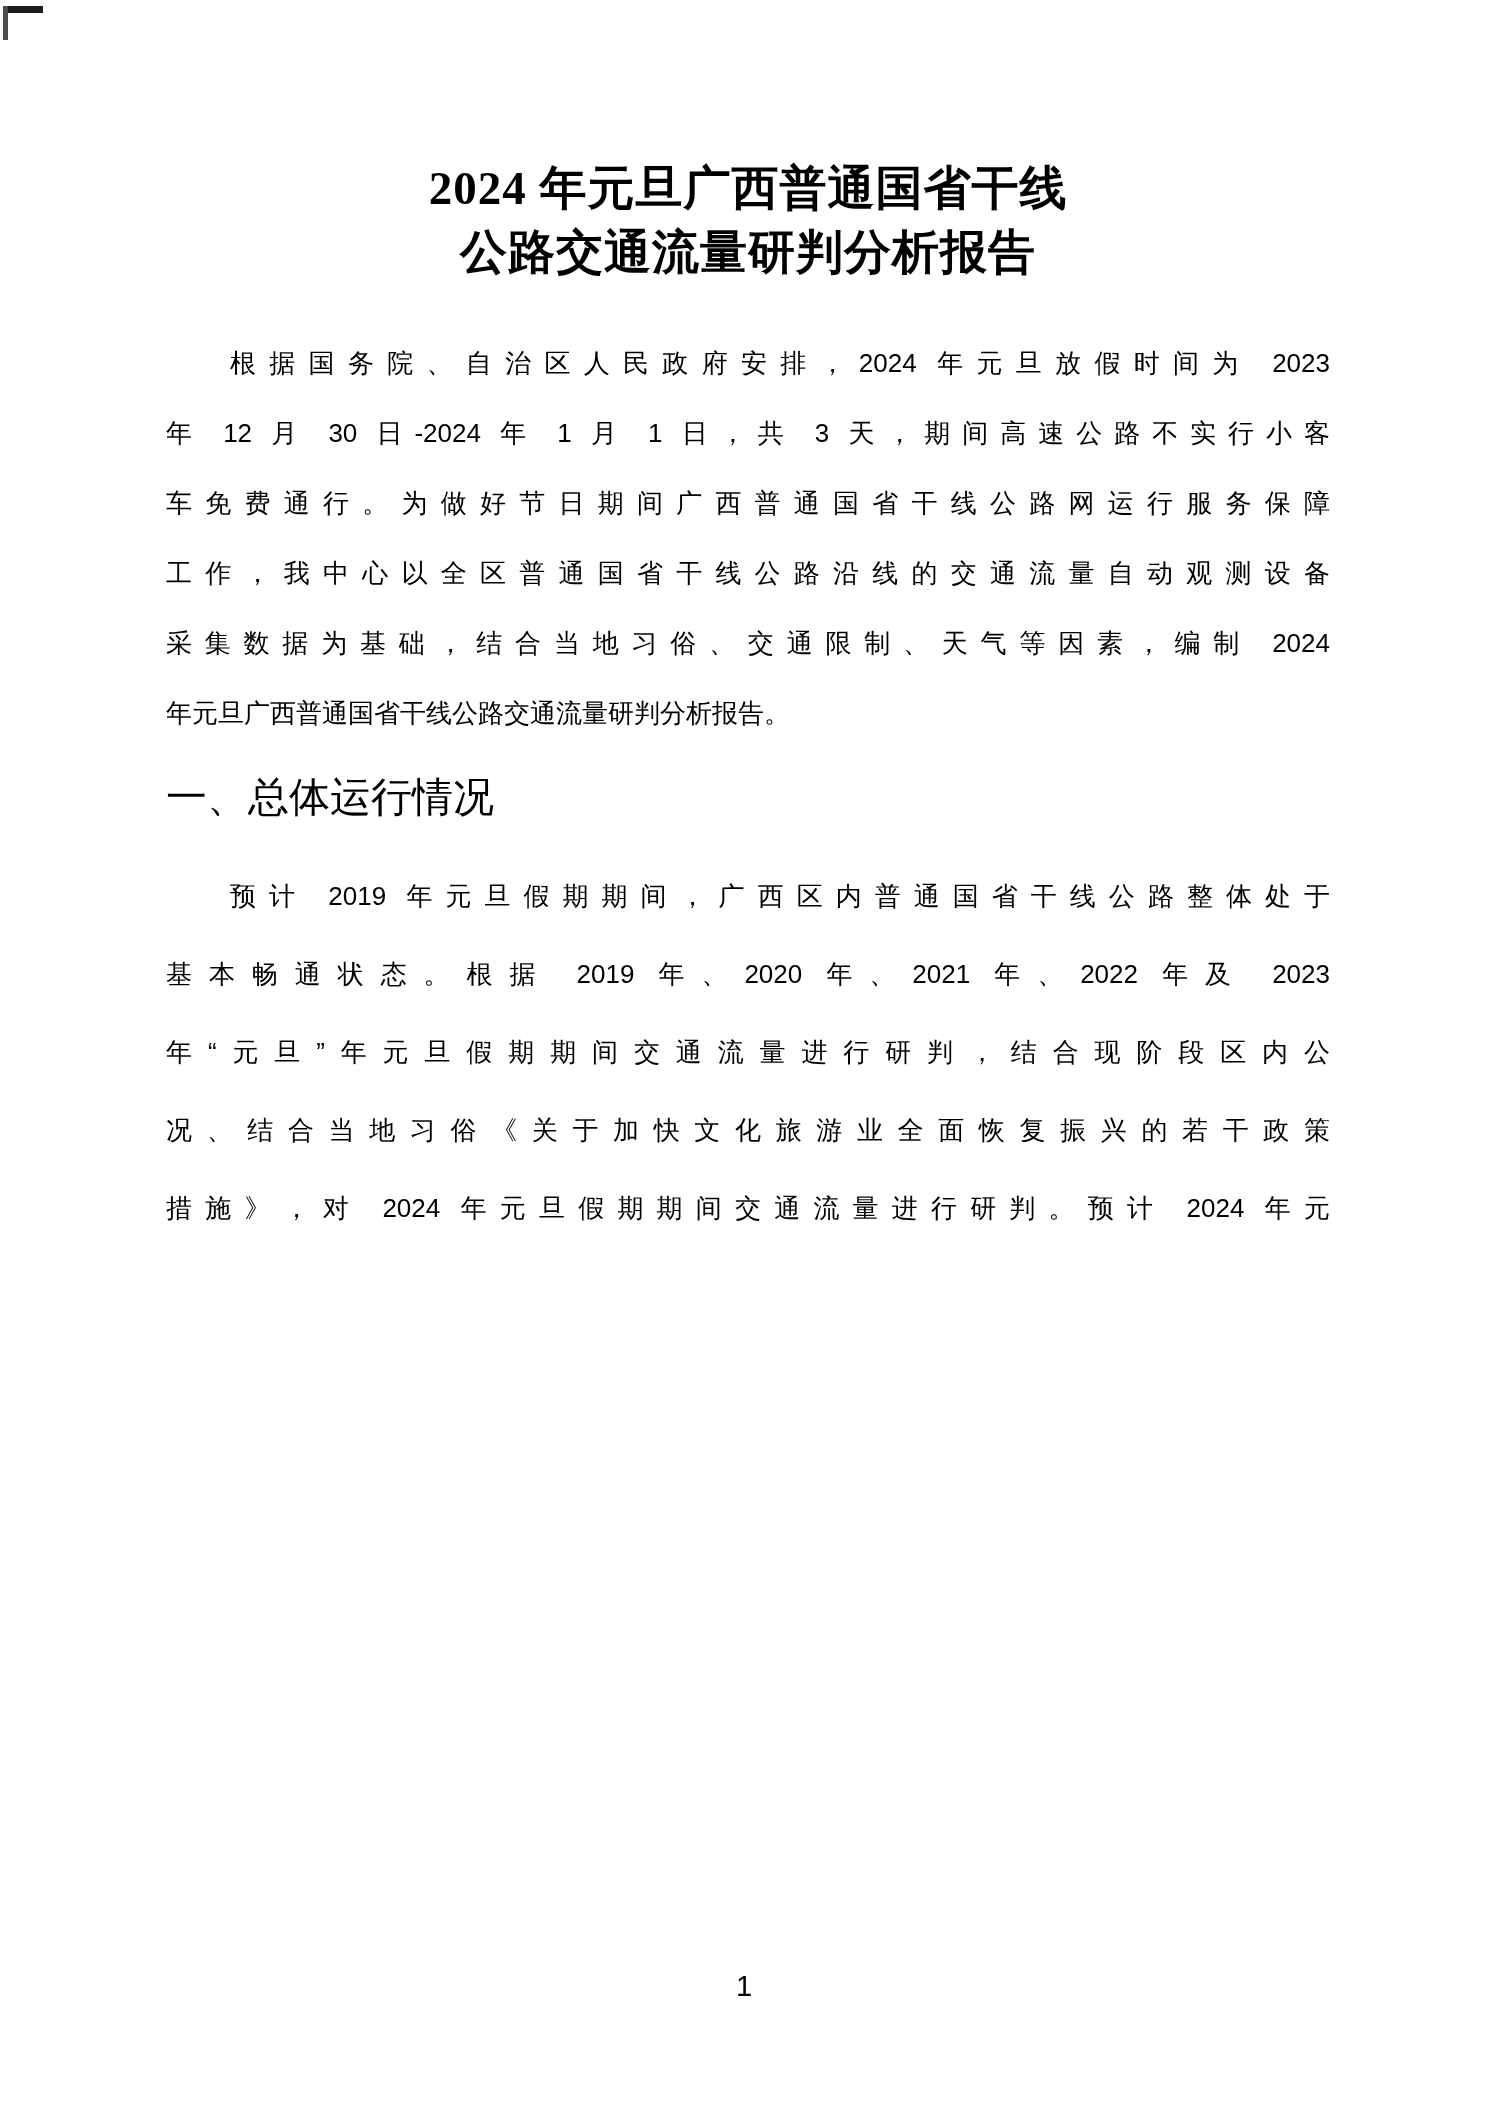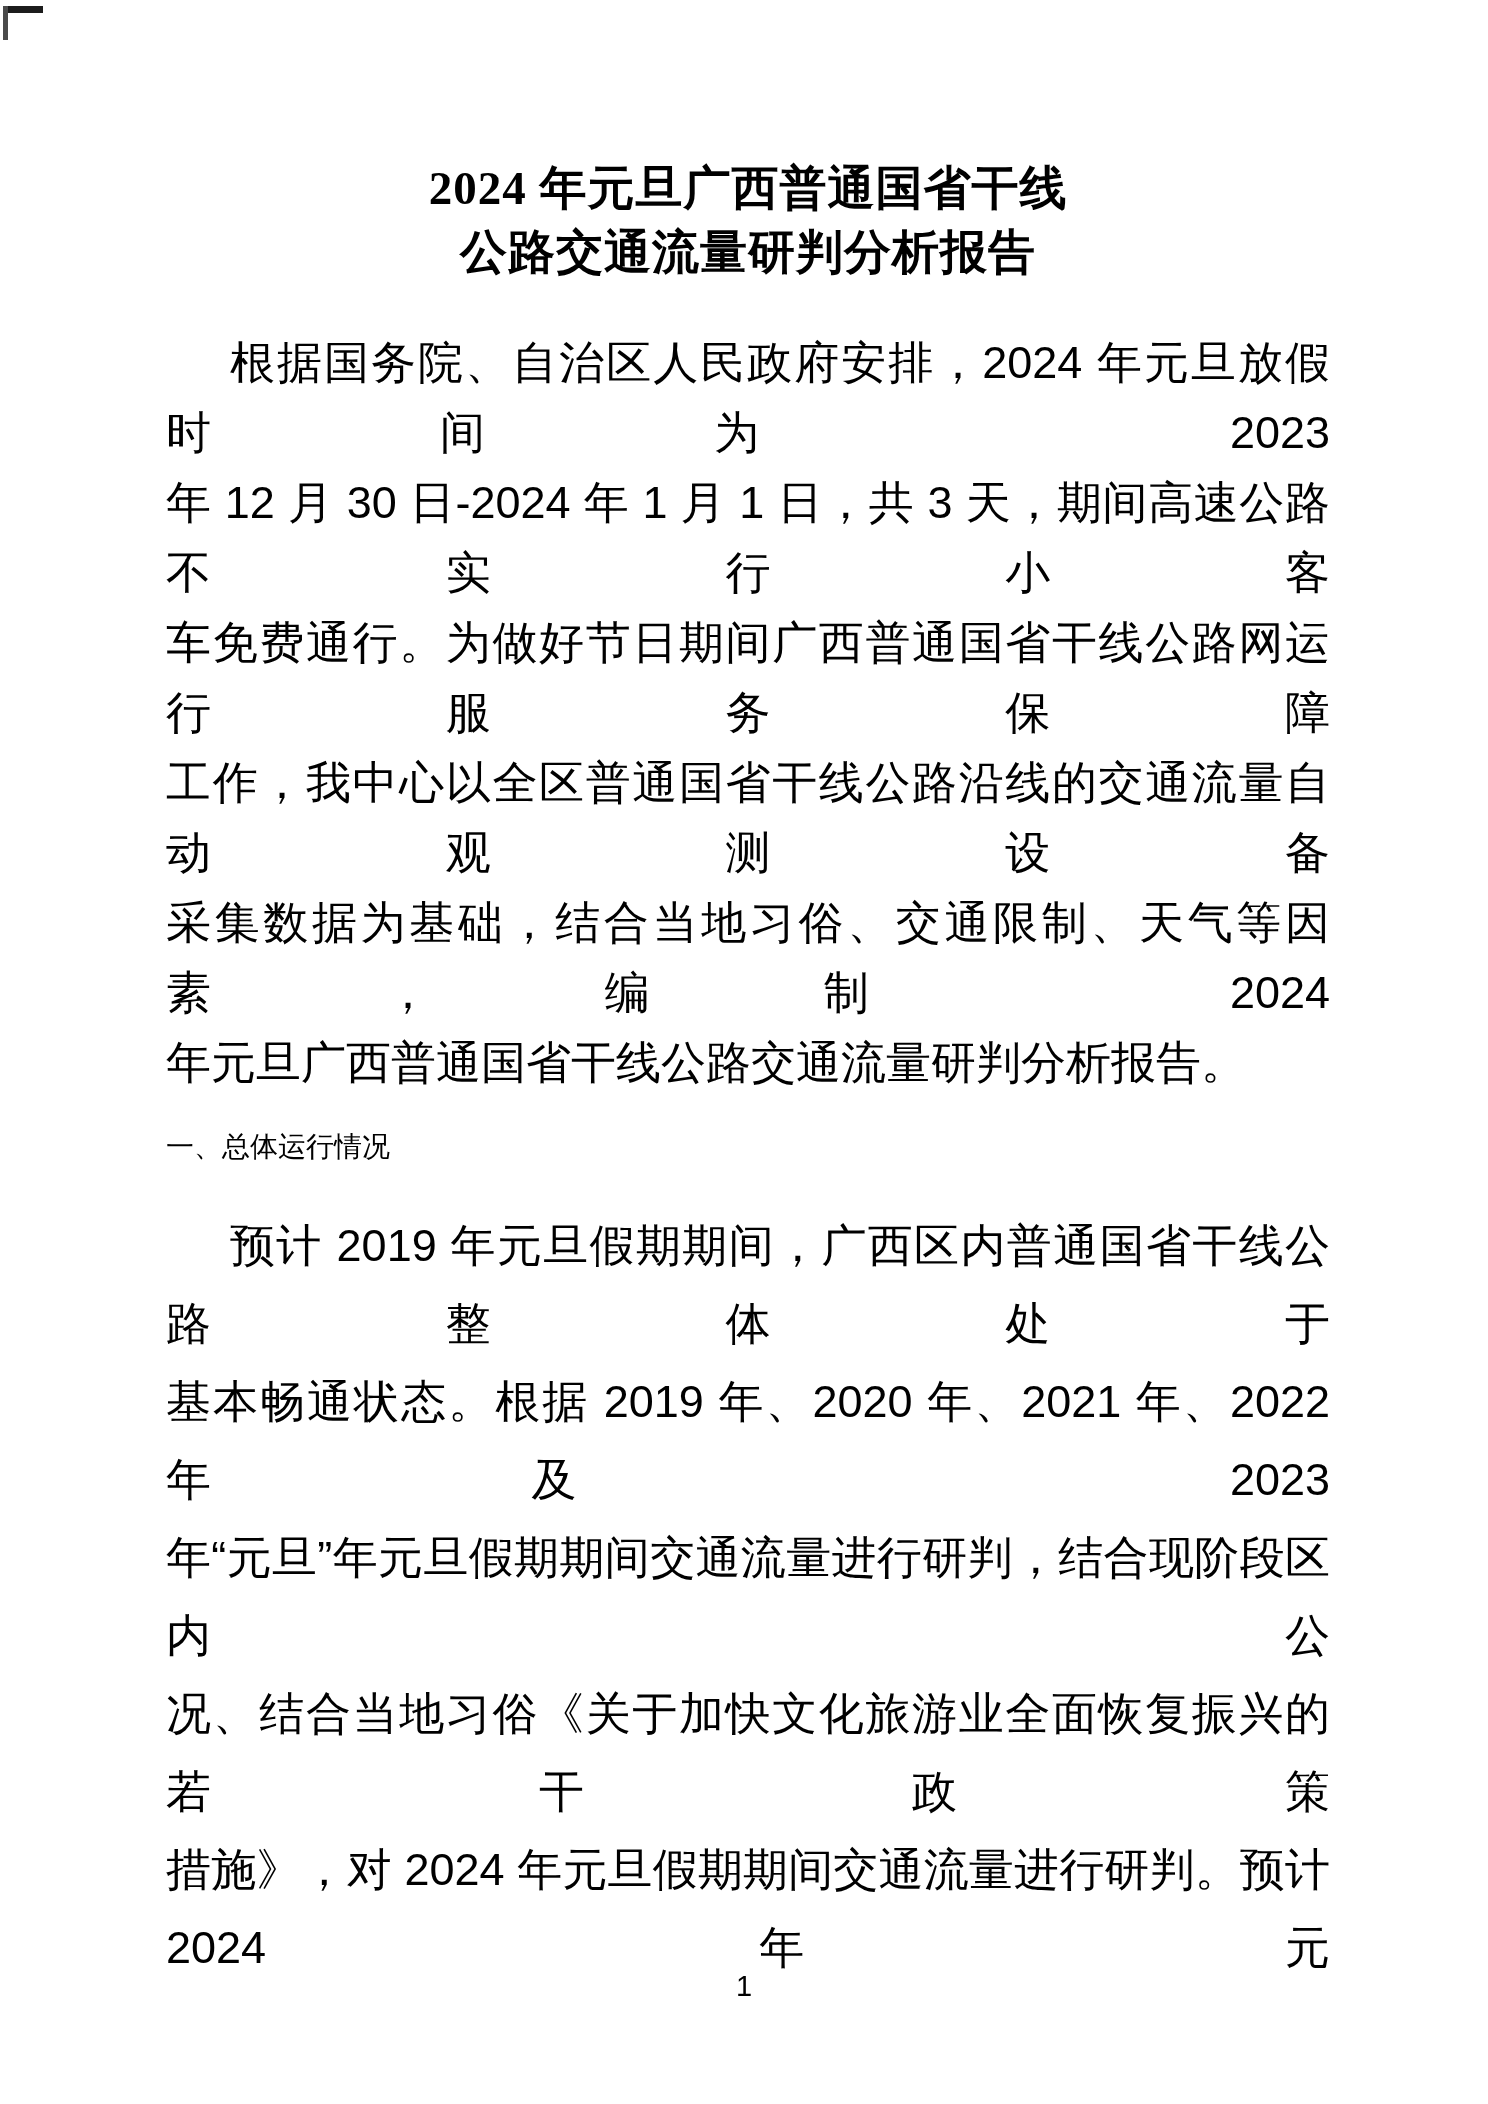--- a/index.html
+++ b/index.html
@@ -42,35 +42,35 @@
   .doc-title {
     padding-top: 156px;
     text-align: center;
     font-family: "Liberation Serif", "DejaVu Serif", serif;
     font-weight: 700;
     font-size: 47px;
     line-height: 64px;
     letter-spacing: 1px;
   }
   .para .line {
-    font-size: 45px;
+    font-size: 26px;
     text-align: justify;
     text-align-last: justify;
     text-justify: inter-character;
   }
   .para-intro { margin-top: 44px; }
   .para-intro .line { line-height: 70px; }
   .para-s1 { margin-top: 25px; }
   .para-s1 .line { line-height: 78px; }
   .line.first { text-indent: 64px; }
   .line.last {
     text-align-last: left;
   }
   .sec-heading {
-    font-size: 28px;
+    font-size: 41px;
     line-height: 70px;
   }
   .sec-heading-1 {
     margin-top: 14px;
     font-weight: 400;
   }
   .page-number {
     position: absolute;
     left: 0;
     right: 0;

